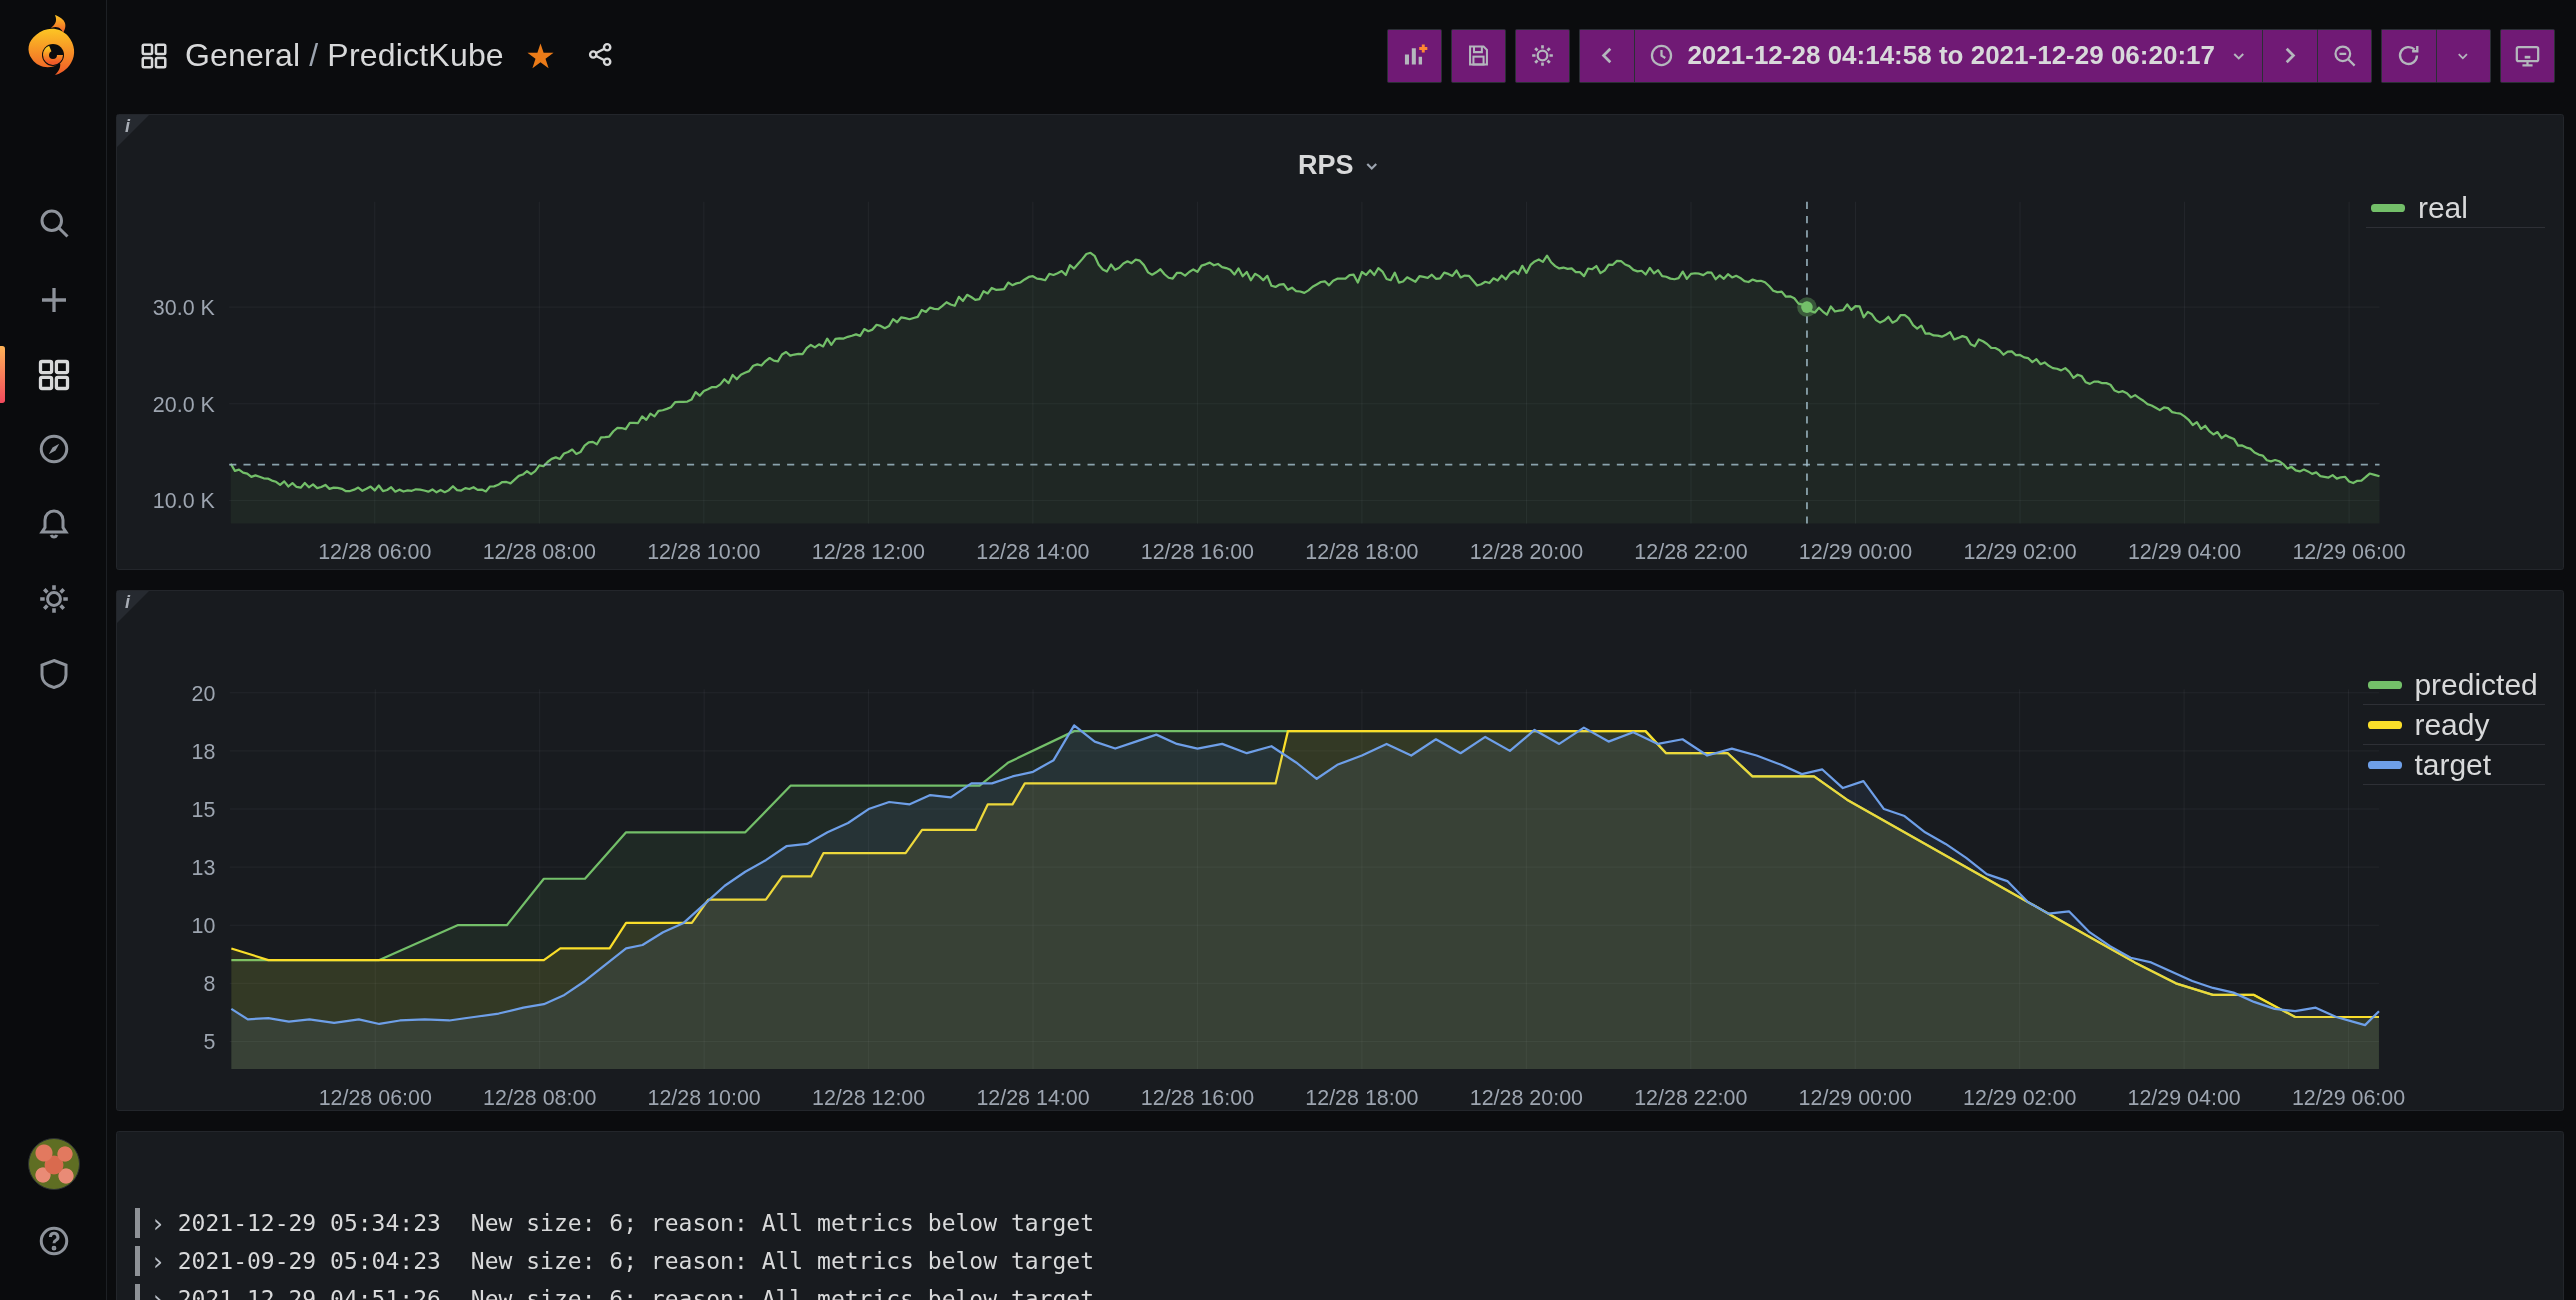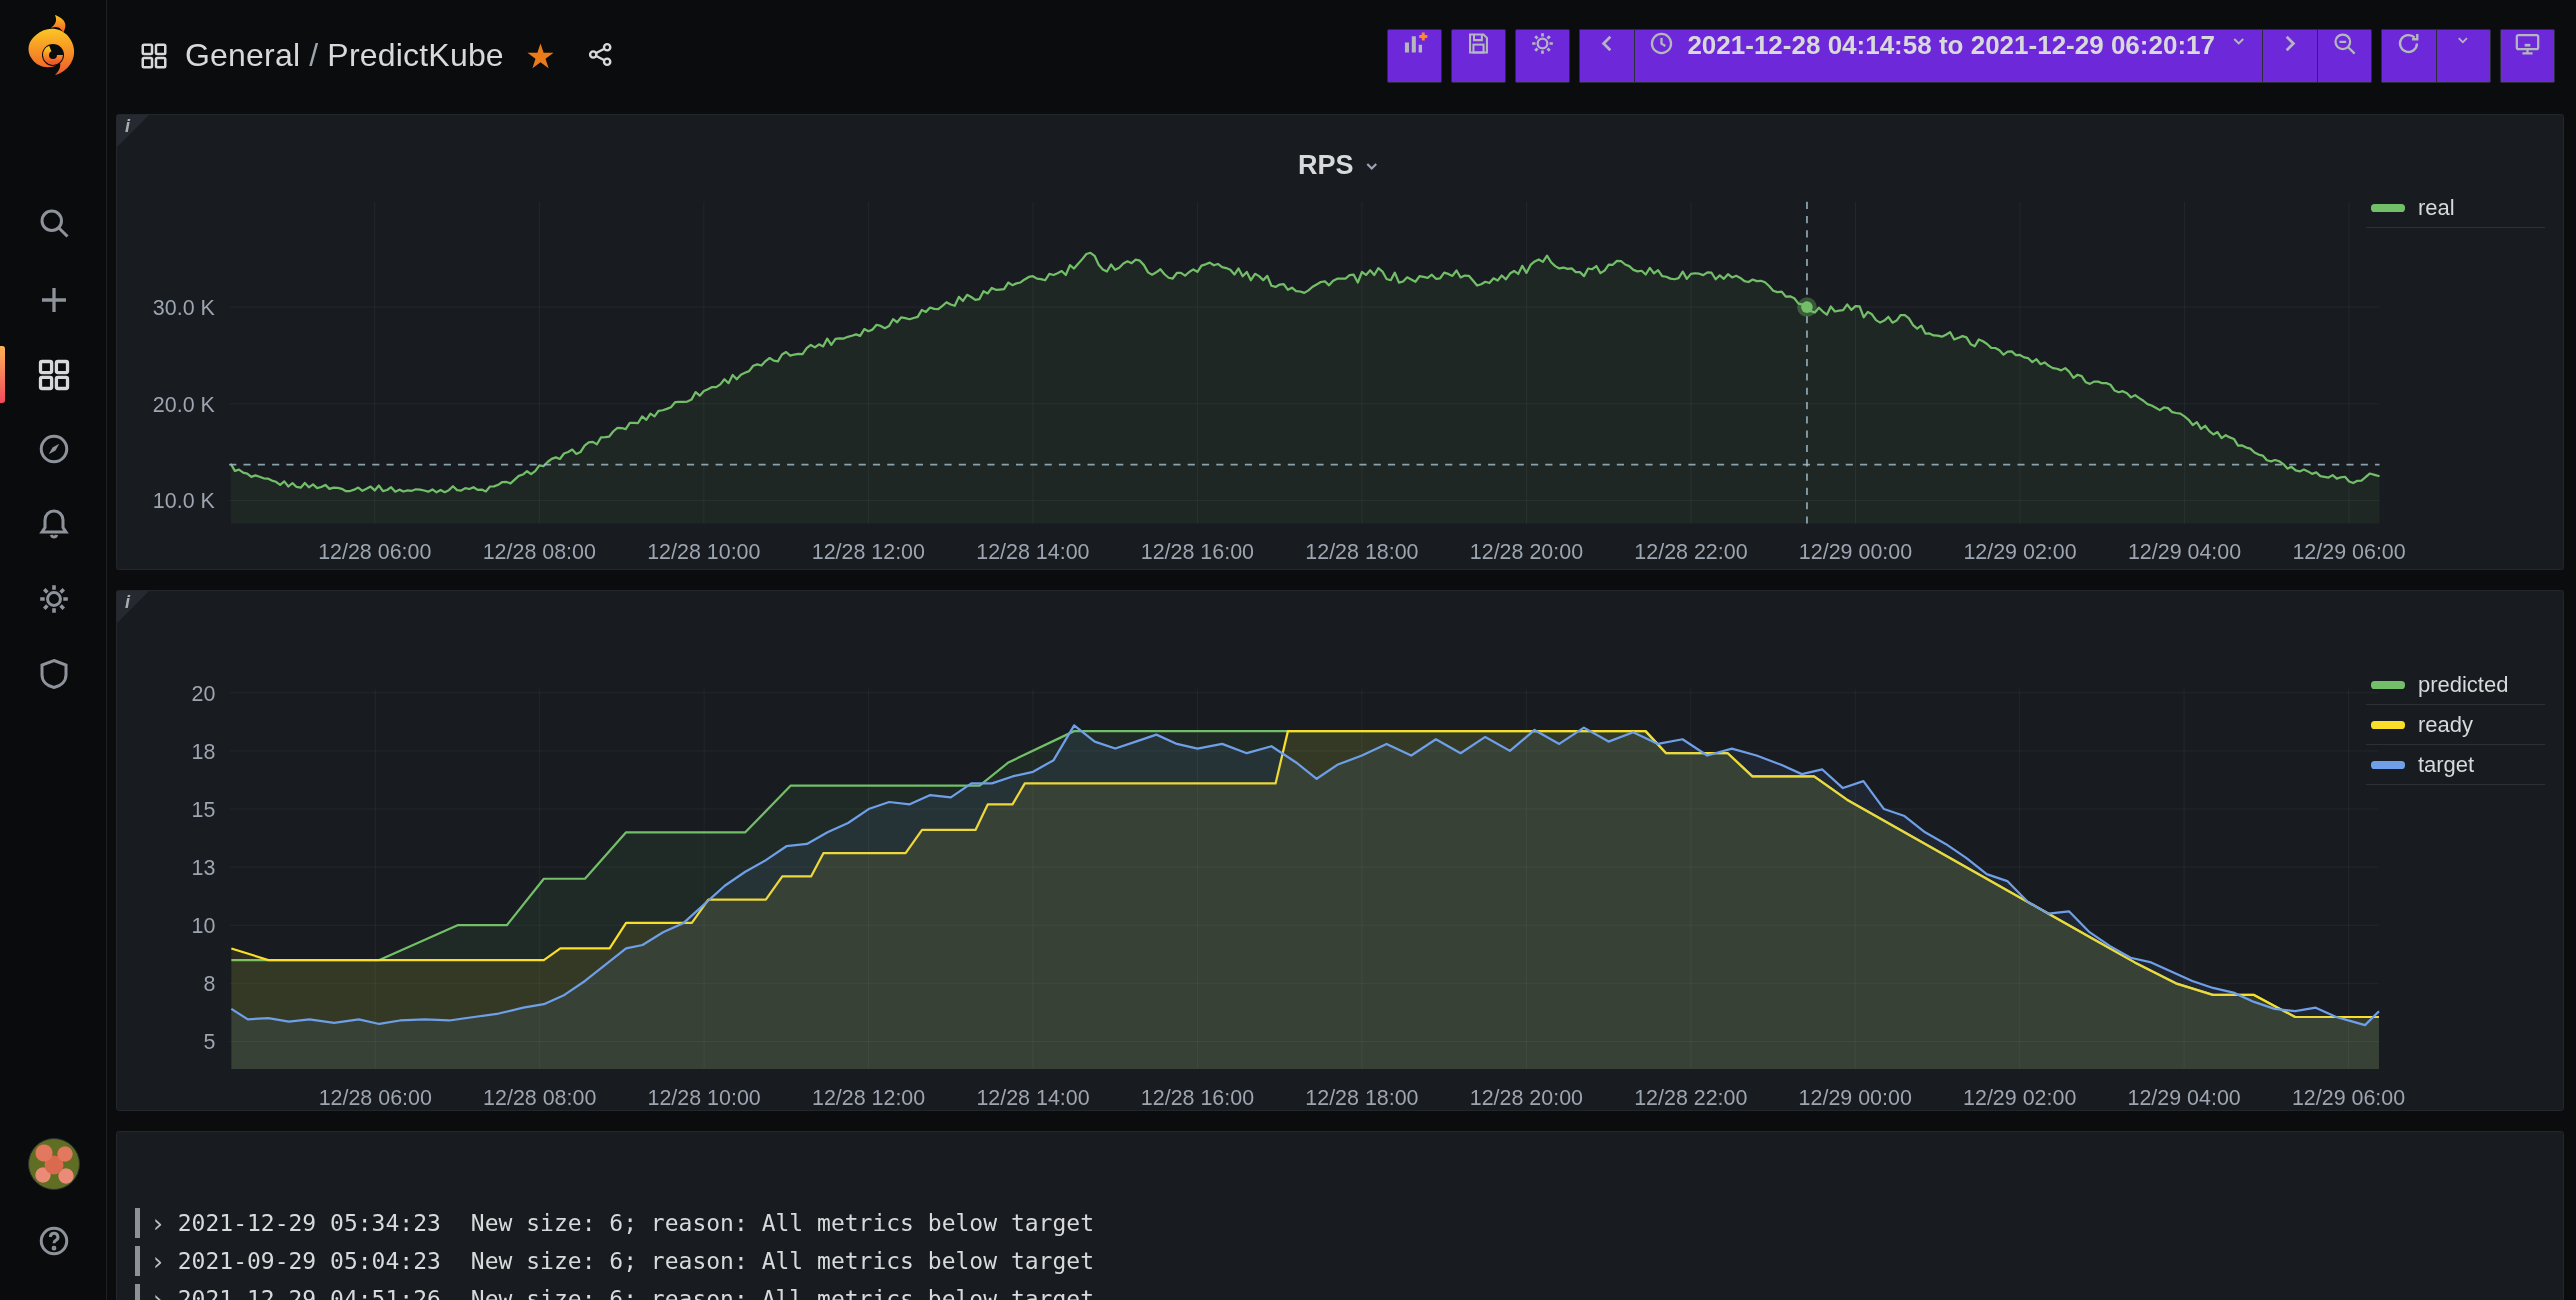--- a/index.html
+++ b/index.html
@@ -26,22 +26,22 @@
   
   .topbar{position:absolute;left:107px;top:0;width:2469px;height:111px;display:flex;align-items:center;}
   .crumbwrap{display:flex;align-items:center;margin-left:32px;gap:16px;}
   .crumbwrap svg{width:30px;height:30px;color:#d8d9da;}
   .crumb{font-size:32px;color:#d8d9da;letter-spacing:0.2px;}
   .crumb .sep{color:#9da5b0;margin:0 9px;}
   .star{font-size:34px;color:#eb7b18;line-height:1;margin-left:5.4px;cursor:pointer;}
   .shareic{margin-left:14.3px;color:#c4c7cc;cursor:pointer;}
   .shareic svg{width:29px;height:29px;}
   .toolbar{margin-left:auto;margin-right:21.5px;display:flex;align-items:center;gap:9px;}
-  .tbtn{height:54px;min-width:55px;display:flex;align-items:flex-start;justify-content:center;
-        background:#6d28d9;border:0.9px solid #2b2f35;border-radius:1.8px;color:#b4b7bd;cursor:pointer;padding:0 12.5px;}
+  .tbtn{height:54px;min-width:55px;display:flex;align-items:center;justify-content:center;
+        background:#701a75;border:0.9px solid #2b2f35;border-radius:1.8px;color:#b4b7bd;cursor:pointer;padding:0 12.5px;}
   .tbtn svg{width:27px;height:27px;}
   .tgroup{display:flex;align-items:stretch;gap:0;}
   .tgroup .tbtn{border-radius:0;border-right-width:0;}
   .tgroup .tbtn:first-child{border-radius:1.8px 0 0 1.8px;}
   .tgroup .tbtn:last-child{border-radius:0 1.8px 1.8px 0;border-right-width:0.9px;}
   .timetext{font-size:26px;font-weight:600;color:#d8d9da;margin:0 12.5px 0 12.5px;white-space:nowrap;}
   
   .panel{position:absolute;left:116px;width:2448px;background:#181b1f;border:0.9px solid #23262b;border-radius:2.7px;}
   .panel-title{position:absolute;top:12.5px;left:0;right:0;text-align:center;font-size:27px;font-weight:600;
                color:#d8d9da;display:flex;justify-content:center;align-items:center;gap:7.2px;cursor:pointer;}
@@ -49,21 +49,21 @@
   .icorner{position:absolute;top:0;left:0;width:0;height:0;border-top:32px solid #262a30;border-right:32px solid transparent;cursor:pointer;}
   .icorner span{position:absolute;top:-31px;left:8px;font-size:18px;font-weight:bold;font-style:italic;color:#a8adb5;}
   .chartsvg{position:absolute;left:0;top:0;}
   .grid{stroke:rgba(204,204,220,0.07);stroke-width:1;}
   .dash{stroke:#9db8c4;stroke-width:2;stroke-dasharray:8 8;opacity:.85;fill:none;}
   .xlab,.ylab{fill:#9da5b0;font-size:24px;font-family:"Liberation Sans",sans-serif;}
   .legend{position:absolute;right:18px;display:flex;flex-direction:column;list-style:none;margin:0;padding:0;}
   .legend li{display:flex;align-items:center;height:40px;min-width:179px;padding:0 7.2px 0 5.4px;
              border-bottom:0.9px solid rgba(204,204,220,0.12);cursor:pointer;}
   .swatch{width:34px;height:8px;border-radius:3.6px;margin-right:12.5px;flex:0 0 auto;}
-  .legend .lbl{font-size:22px;color:#d8d9da;}
+  .legend .lbl{font-size:30px;color:#d8d9da;}
   
   .events-rows{position:absolute;left:18px;right:18px;top:72px;}
   .event-row{display:flex;align-items:center;height:38px;font-family:"DejaVu Sans Mono",monospace;
              font-size:23px;color:#d8d9da;cursor:pointer;}
   .event-row .bar{width:4.5px;height:30px;background:#8e9297;margin-right:10.7px;flex:0 0 auto;}
   .event-row .chev{color:#b9bec6;font-size:25px;margin-right:12.5px;font-family:"DejaVu Sans Mono",monospace;}
   .event-row .time{margin-right:30px;white-space:pre;}
   .event-row .msg{white-space:pre;}
 </style>
 </head>

